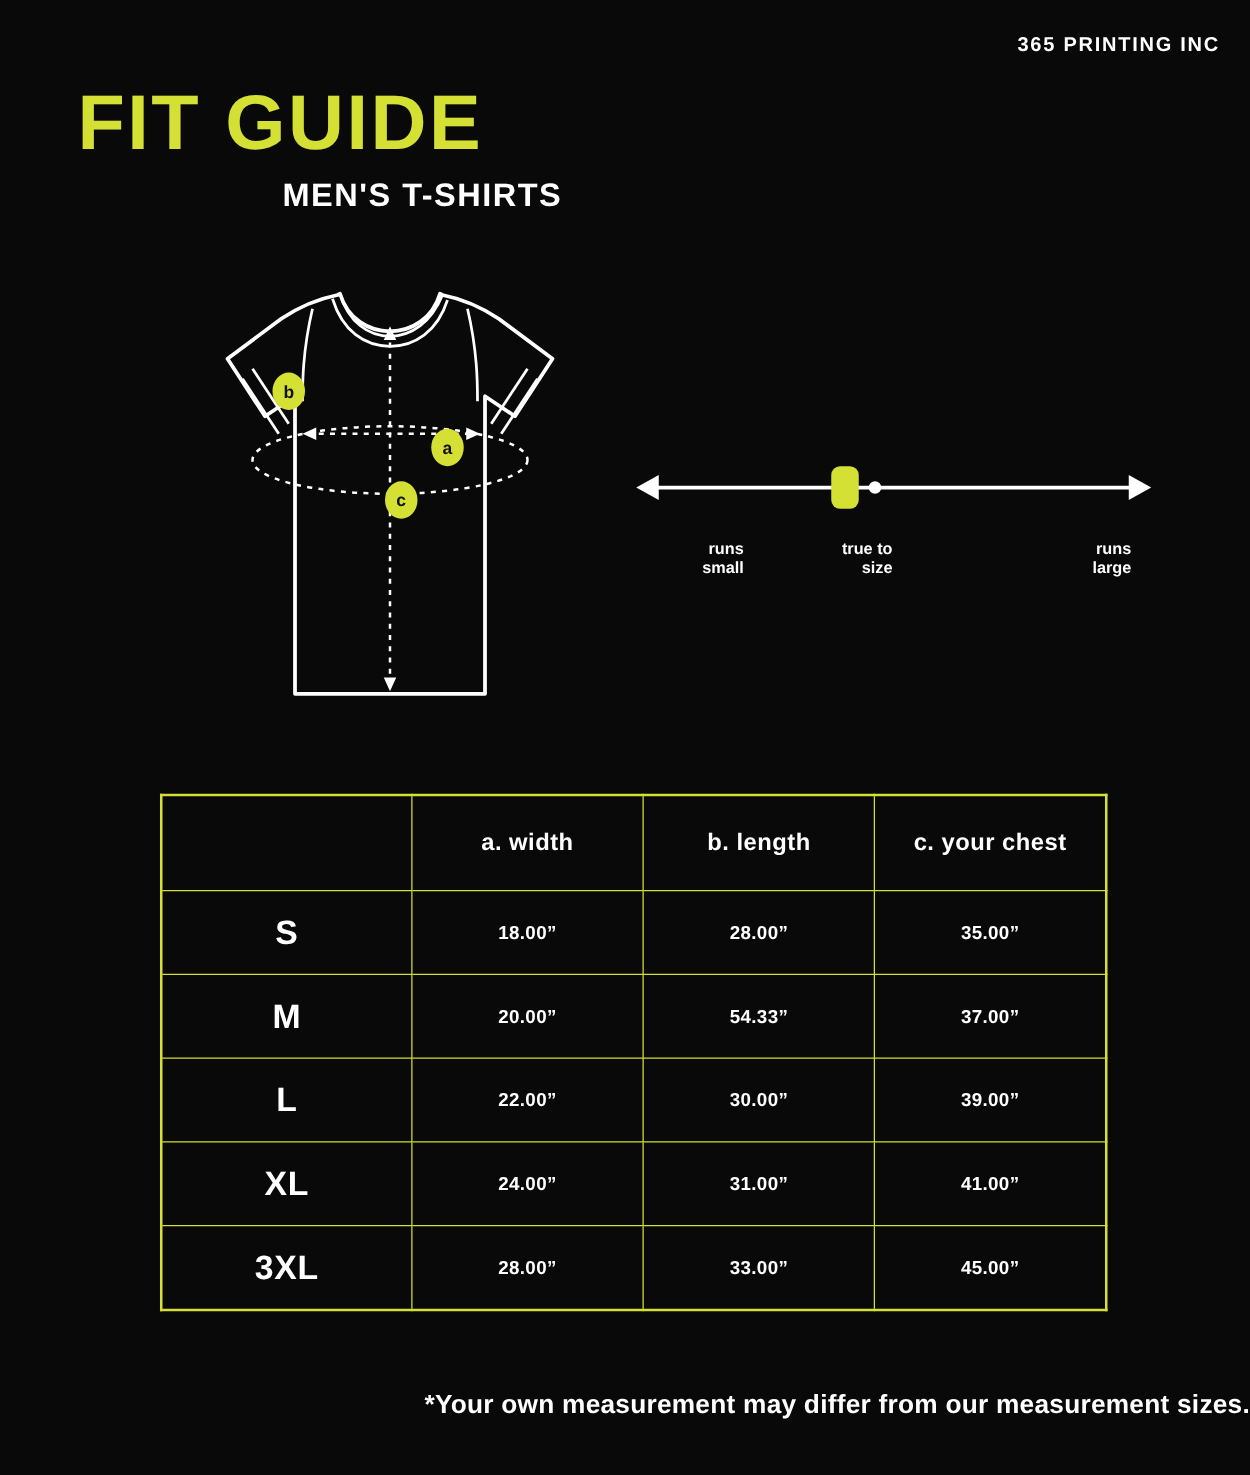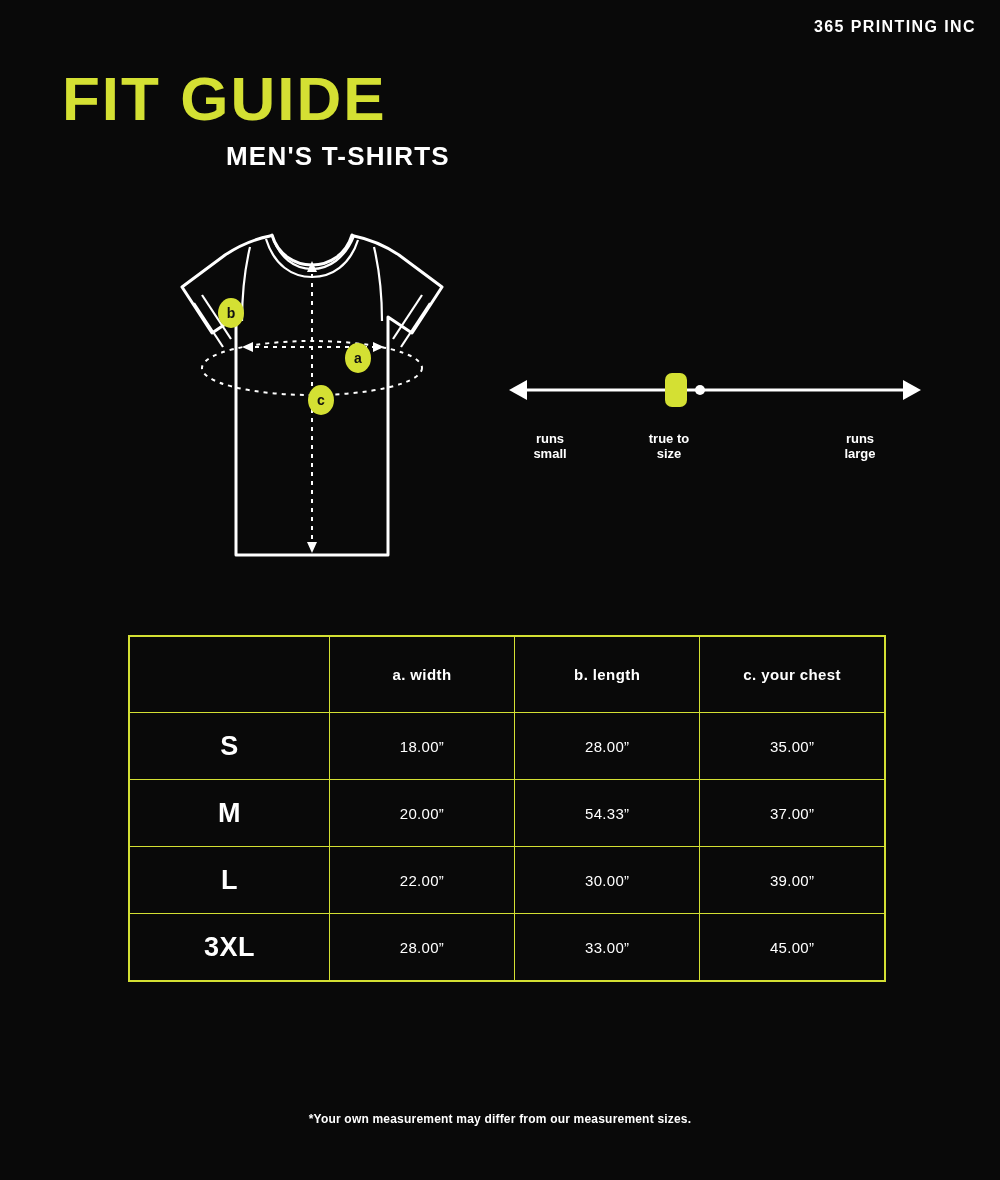--- a/index.html
+++ b/index.html
@@ -17,21 +17,21 @@
   }
   .page {
     position: absolute;
     inset: 0;
     background: #090909;
   }
 
   
   .brand {
     position: absolute;
-    top: 18px;
+    top: 28px;
     right: 24px;
     font-size: 16px;
     font-weight: bold;
     letter-spacing: 1.4px;
     color: #ffffff;
   }
 
   
   .title {
     position: absolute;
@@ -82,21 +82,21 @@
   
   .scale-wrap {
     position: absolute;
     left: 505px;
     top: 360px;
     width: 420px;
     height: 115px;
   }
   .scale-label {
     position: absolute;
-    text-align: center;
+    text-align: right;
     font-size: 13px;
     font-weight: bold;
     line-height: 1.15;
     color: #ffffff;
     white-space: pre-line;
   }
   .sl-small { left: 0px; top: 72px; width: 90px; }
   .sl-true  { left: 119px; top: 72px; width: 90px; }
   .sl-large { left: 310px; top: 72px; width: 90px; }
 
@@ -115,44 +115,44 @@
   }
   table.size-table td, table.size-table th {
     border: 1px solid #d4e033;
     text-align: center;
     color: #ffffff;
     padding: 0;
     height: 66px;
     vertical-align: middle;
   }
   table.size-table thead th {
-    font-size: 15px;
+    font-size: 19px;
     font-weight: bold;
     letter-spacing: 0.4px;
     height: 75px;
   }
   col.c-size { width: 26.5%; }
   col.c-val  { width: 24.5%; }
   td.size-cell {
     font-size: 27px;
     font-weight: bold;
     letter-spacing: 0.5px;
   }
   td.val-cell {
     font-size: 15px;
-    font-weight: normal;
+    font-weight: bold;
     letter-spacing: 0.3px;
   }
   .footnote {
     position: absolute;
     left: 0;
     top: 1112px;
     width: 1000px;
-    text-align: center;
-    font-size: 12px;
+    text-align: right;
+    font-size: 21px;
     font-weight: bold;
     color: #ffffff;
     letter-spacing: 0.2px;
   }
 </style>
 </head>
 <body>
 
 <div class="page">
 
@@ -241,20 +241,26 @@
           <td class="val-cell">54.33”</td>
           <td class="val-cell">37.00”</td>
         </tr>
         <tr>
           <td class="size-cell">L</td>
           <td class="val-cell">22.00”</td>
           <td class="val-cell">30.00”</td>
           <td class="val-cell">39.00”</td>
         </tr>
         <tr>
+          <td class="size-cell">XL</td>
+          <td class="val-cell">24.00”</td>
+          <td class="val-cell">31.00”</td>
+          <td class="val-cell">41.00”</td>
+        </tr>
+        <tr>
           <td class="size-cell">3XL</td>
           <td class="val-cell">28.00”</td>
           <td class="val-cell">33.00”</td>
           <td class="val-cell">45.00”</td>
         </tr>
       </tbody>
     </table>
   </div>
 
   <div class="footnote">*Your own measurement may differ from our measurement sizes.</div>

